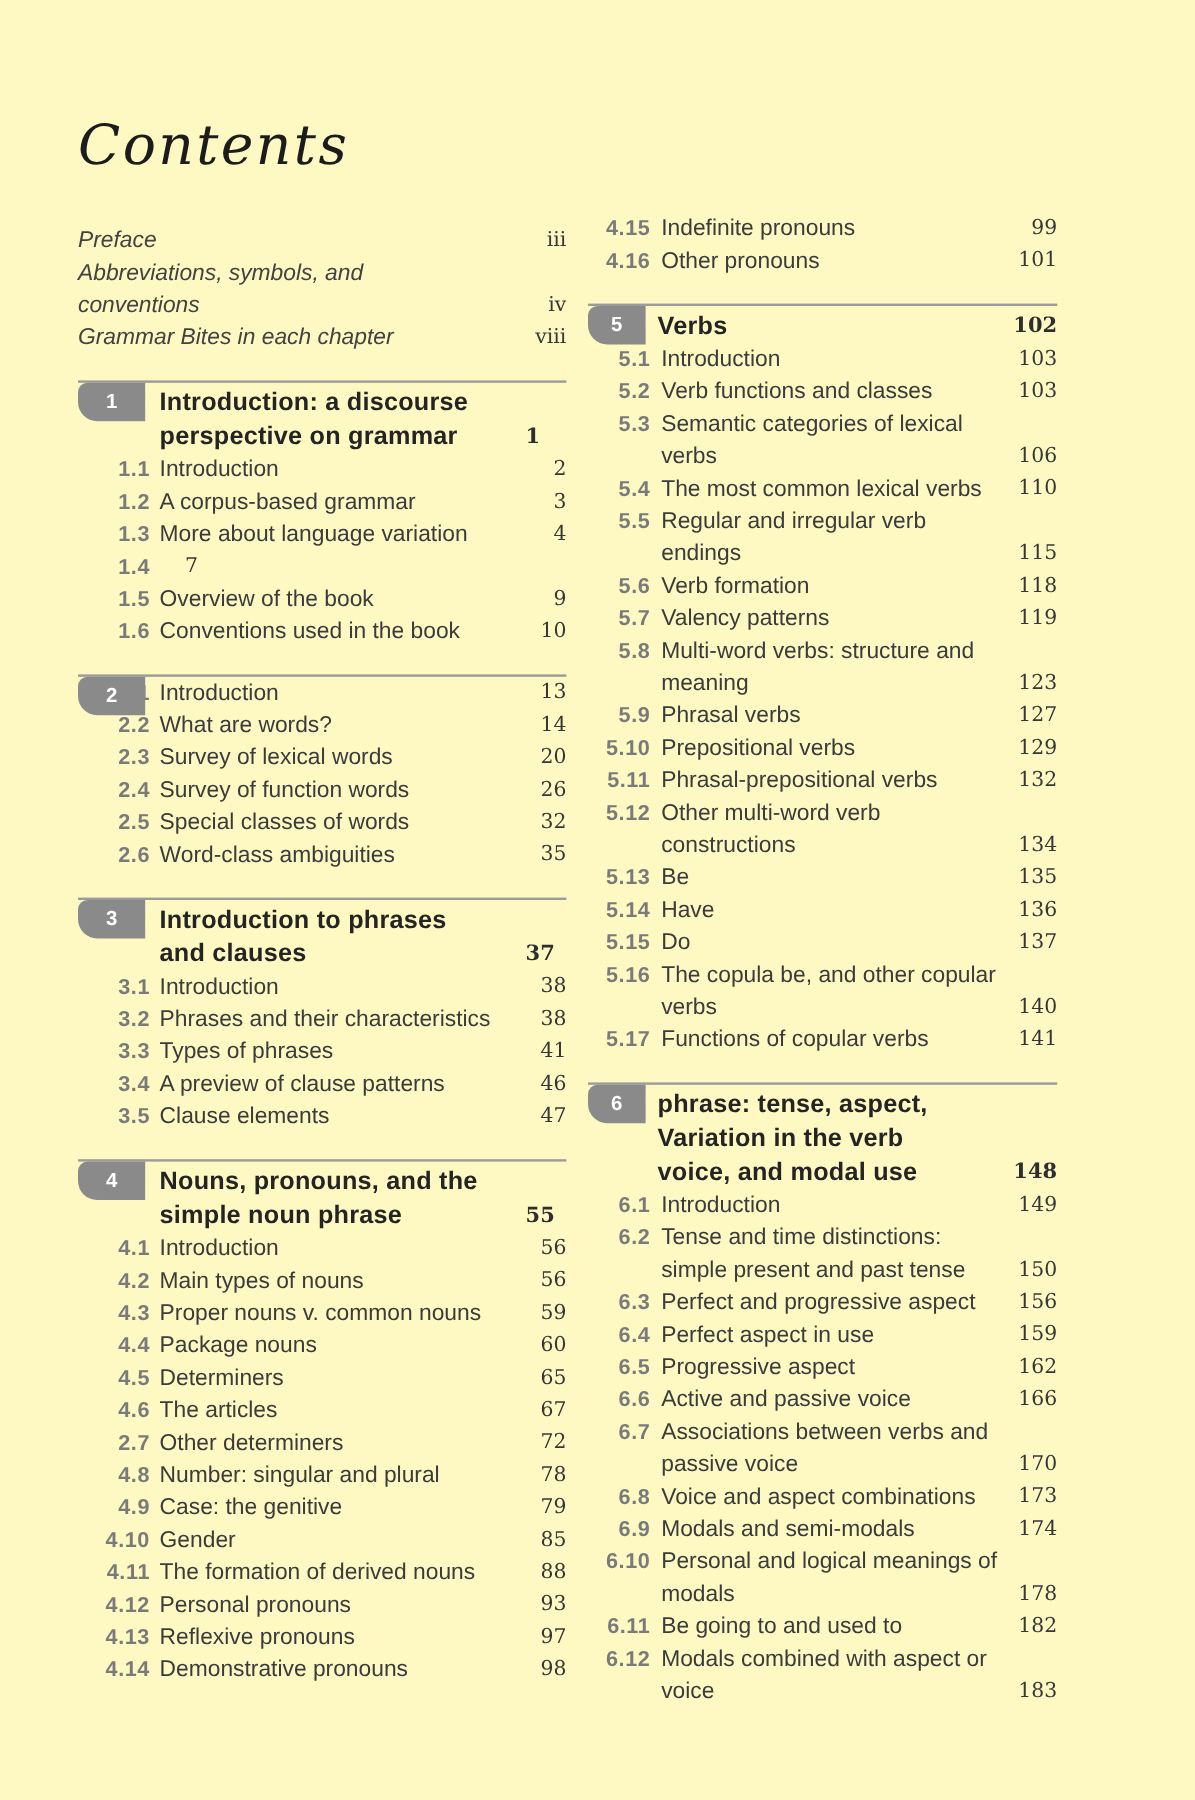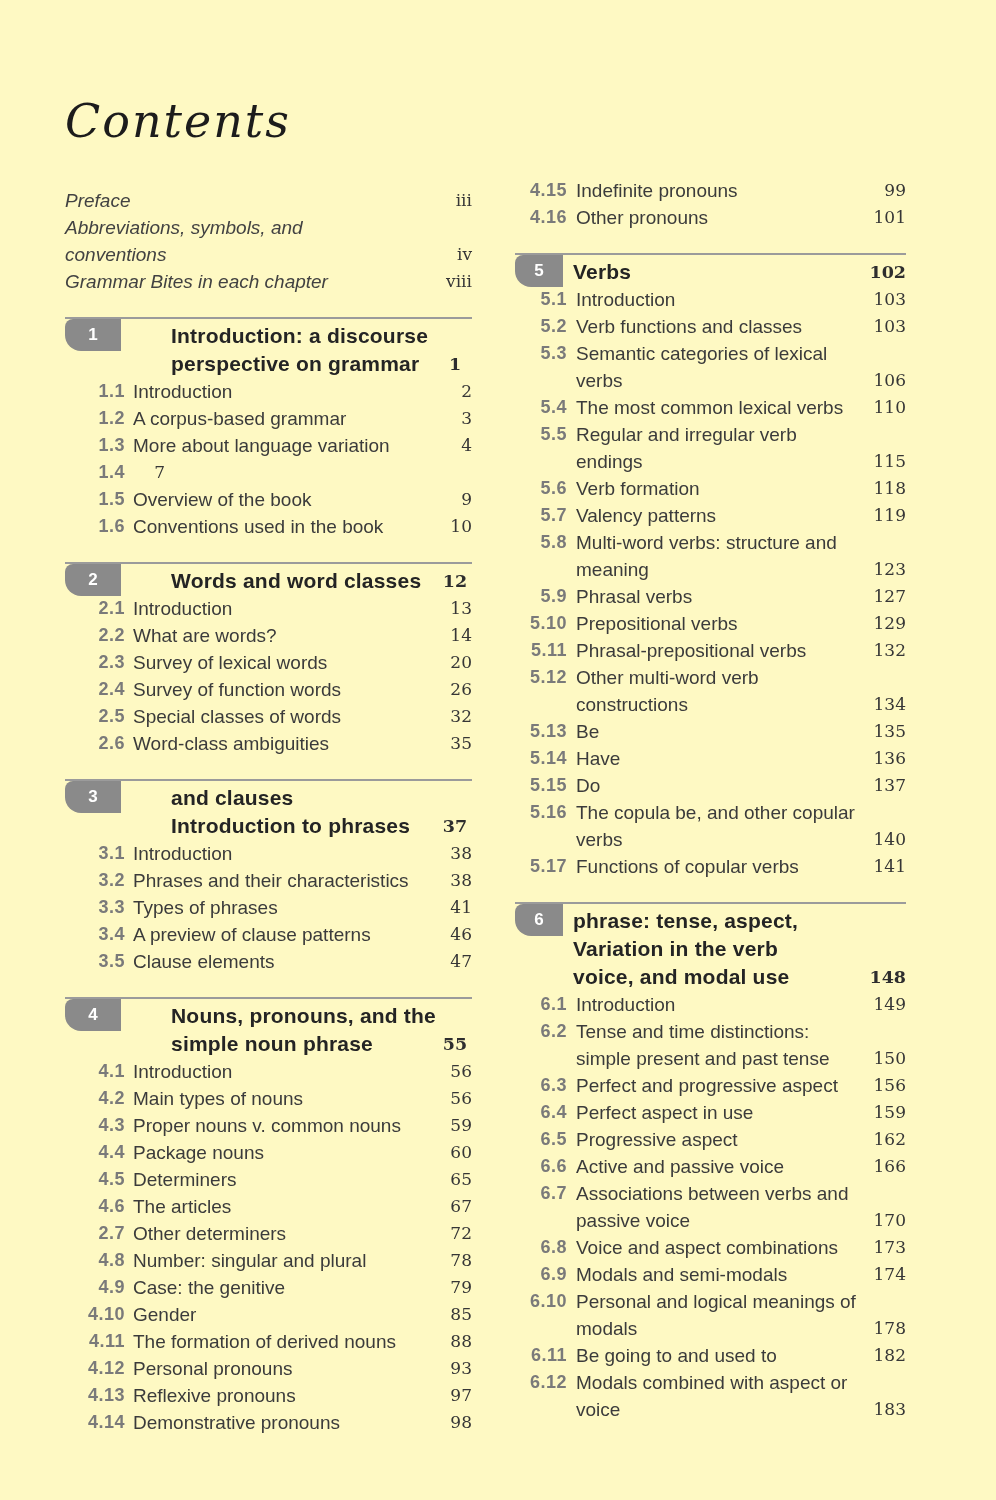--- a/index.html
+++ b/index.html
@@ -1,20 +1,20 @@
 <!DOCTYPE html>
 <html style="--badge: #8a8a8a; --rule: #9b9b9b; --title: #1c1c1c; --heading: #242424; --entry-text: #3b3b3b; --section-number: #7a7a7a; --page-text: #363636;"><head>
 <meta charset="utf-8">
 <style>
   html,body{margin:0;padding:0;background:#ffffff;}
   .page{position:relative;width:996px;height:1500px;background:#fef9c3;overflow:hidden;
         font-family:"Liberation Sans",sans-serif;}
   .col{position:absolute;top:0;}
   .col-left{left:65px;width:407px;}
-  .col-right{left:515px;width:391px;}
+  .col-right{left:490px;width:391px;}
 
   .doc-title{margin-top:94px;font-family:"DejaVu Serif","Liberation Serif",serif;
              font-style:italic;font-weight:400;font-size:46px;line-height:1.2;
              color:var(--title,#1c1c1c);letter-spacing:2px;}
 
   .front-matter{margin-top:38px;}
   .cont-rows{margin-top:177px;}
 
   .row{display:flex;line-height:27px;font-size:19px;color:var(--entry-text,#3b3b3b);}
   .row .num{flex:none;width:60px;text-align:right;align-self:flex-start;
@@ -30,24 +30,24 @@
         color:var(--page-text,#363636);}
 
   .chapter{position:relative;margin-top:22px;}
   .rule{height:2px;background:var(--rule,#9b9b9b);}
   .badge{position:absolute;left:0;top:2px;width:56px;height:32px;
          background:var(--badge,#8a8a8a);border-radius:8px 0 0 16px;
          color:#fff;font-weight:700;font-size:17px;
          display:flex;align-items:center;justify-content:center;}
   .col-right .badge{width:48px;}
   .ch-head{display:flex;margin-top:3px;}
-  .ch-titles{flex:1;min-width:0;margin-left:106px;font-weight:700;font-size:21px;
+  .ch-titles{flex:1;min-width:0;margin-left:68px;font-weight:700;font-size:21px;
              line-height:28px;color:var(--heading,#242424);letter-spacing:0.2px;}
   .col-right .ch-titles{margin-left:58px;}
-  .ch-page{flex:none;align-self:flex-end;margin-left:6px;min-width:34px;text-align:center;
+  .ch-page{flex:none;align-self:flex-end;margin-left:6px;min-width:34px;text-align:left;
            font-family:"DejaVu Serif","Liberation Serif",serif;font-weight:600;
            font-size:17.5px;line-height:28px;color:#2e2e2e;}
   .it{}
 </style>
 </head>
 <body>
 
 <div class="page">
   <div class="col col-left">
     <div class="doc-title">Contents</div>
@@ -121,26 +121,20 @@
               <span class="titles">
                 <span class="line"><span>Conventions used in the book</span></span>
               </span>
               <span class="page-num">10</span>
             </div>
           </div>
         </section>
         <section class="chapter">
           <div class="rule"></div>
           <div class="badge">2</div>
-          <div class="ch-head">
-            <div class="ch-titles">
-              <div class="line">Words and word classes</div>
-            </div>
-            <div class="ch-page">12</div>
-          </div>
           <div class="rows">
             <div class="row">
               <span class="num">2.1</span>
               <span class="titles">
                 <span class="line"><span>Introduction</span></span>
               </span>
               <span class="page-num">13</span>
             </div>
             <div class="row">
               <span class="num">2.2</span>
@@ -177,22 +171,22 @@
               </span>
               <span class="page-num">35</span>
             </div>
           </div>
         </section>
         <section class="chapter">
           <div class="rule"></div>
           <div class="badge">3</div>
           <div class="ch-head">
             <div class="ch-titles">
+              <div class="line">Introduction to phrases</div>
               <div class="line">and clauses</div>
-              <div class="line">Introduction to phrases</div>
             </div>
             <div class="ch-page">37</div>
           </div>
           <div class="rows">
             <div class="row">
               <span class="num">3.1</span>
               <span class="titles">
                 <span class="line"><span>Introduction</span></span>
               </span>
               <span class="page-num">38</span>

